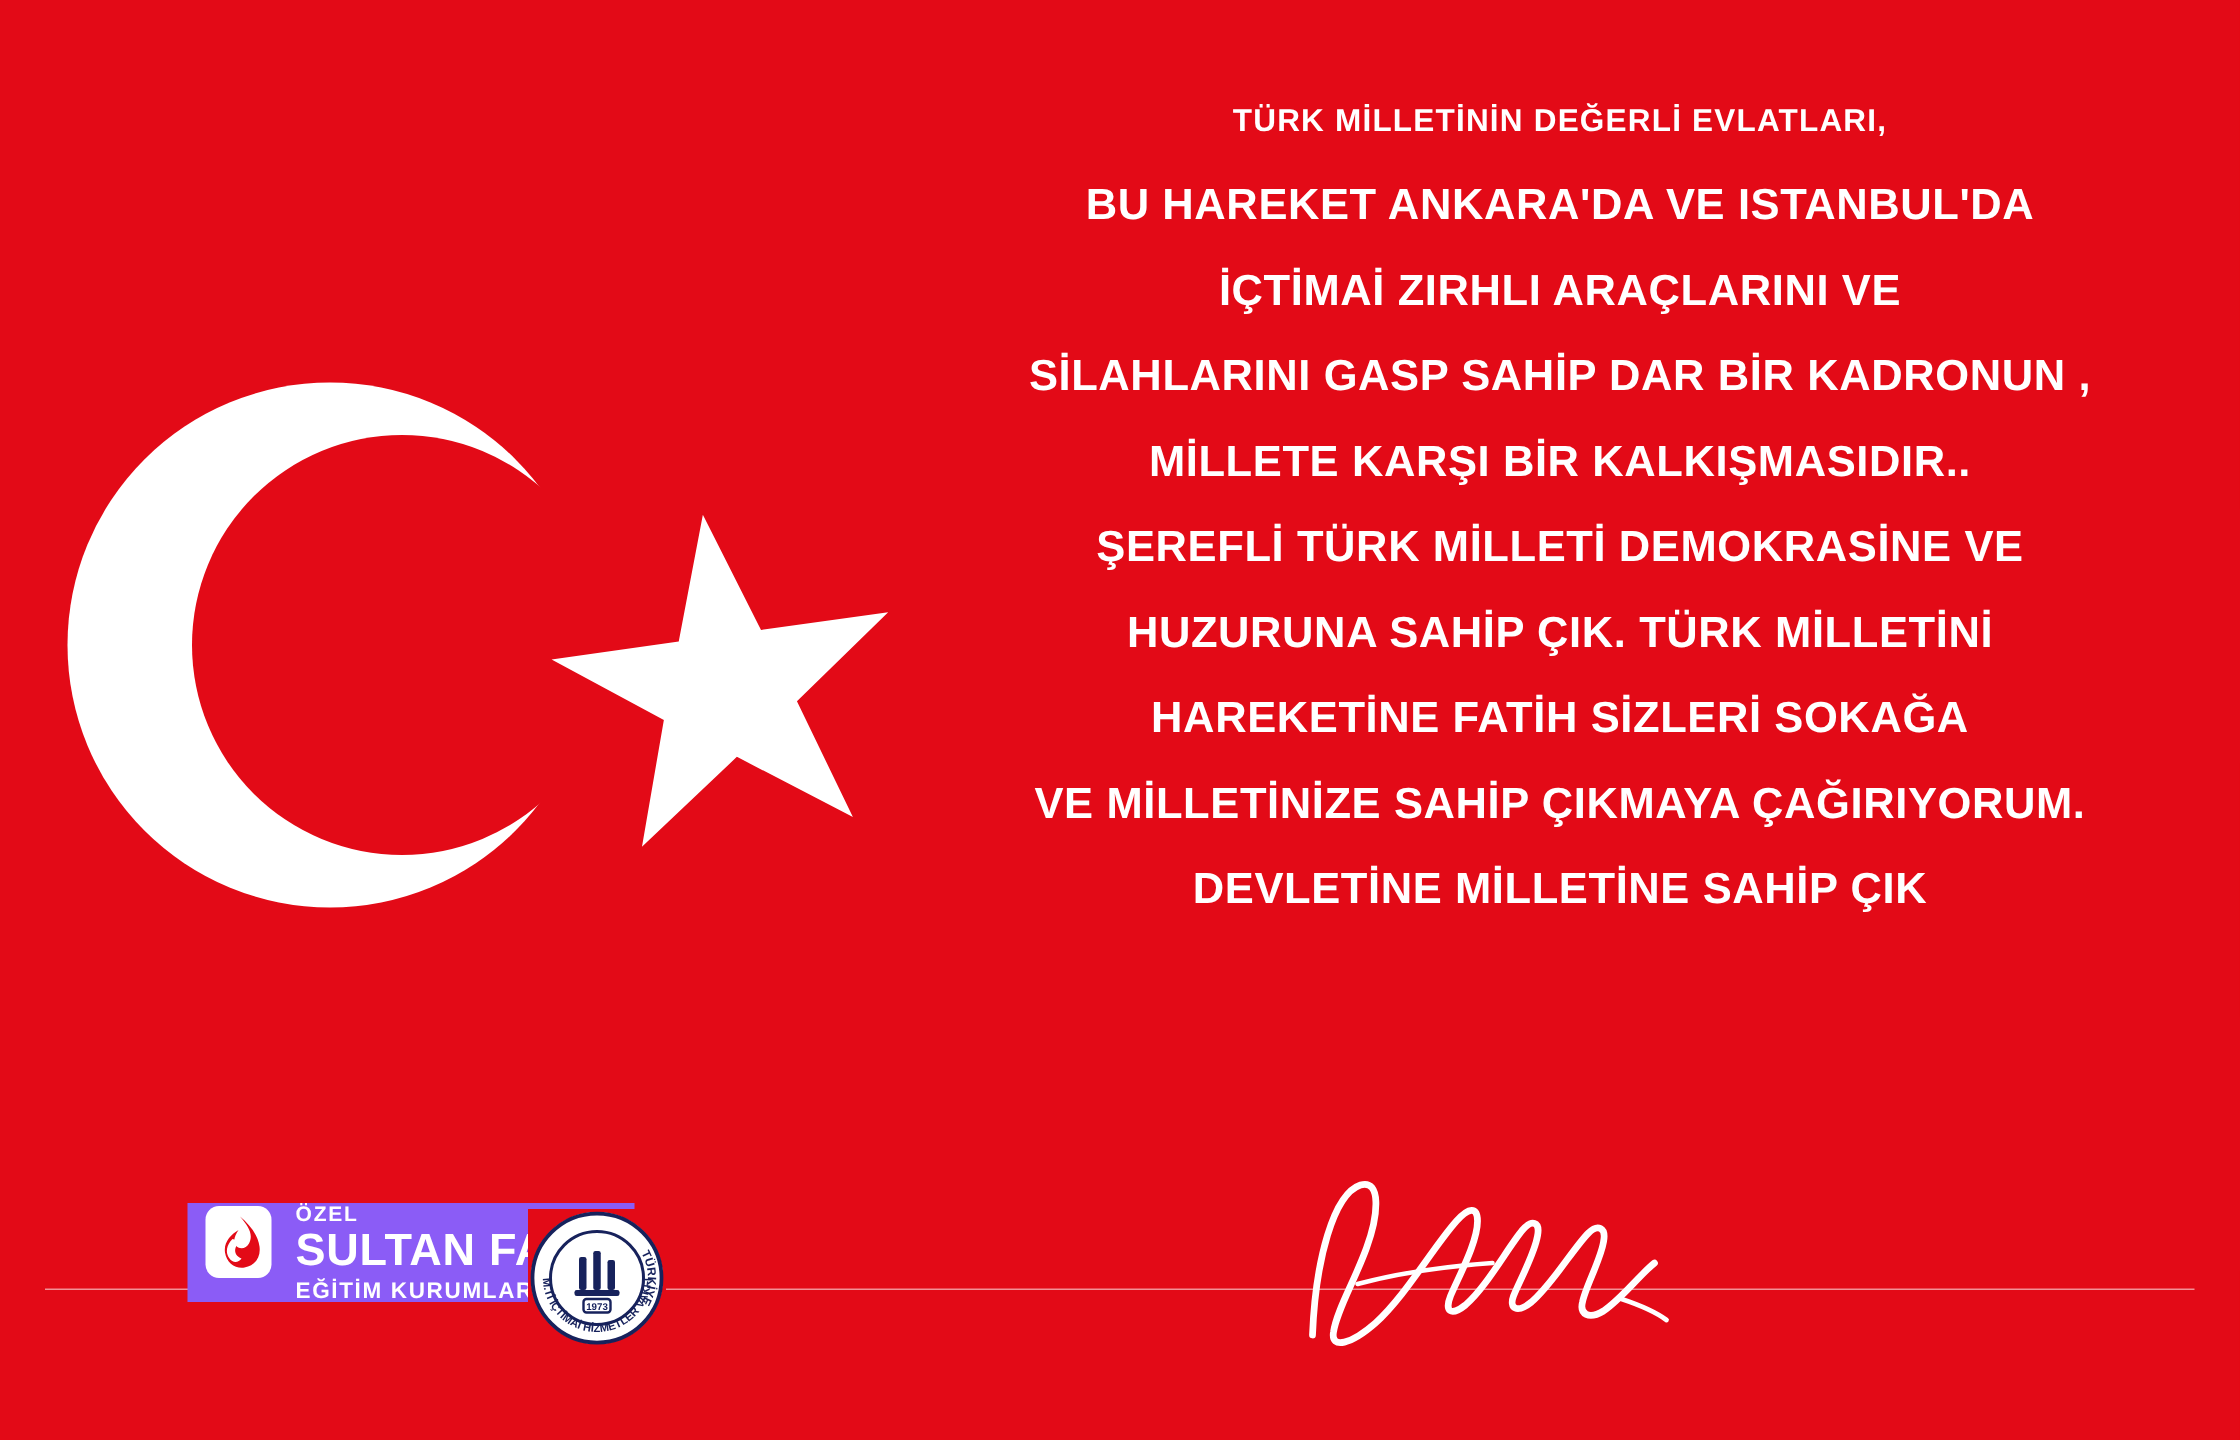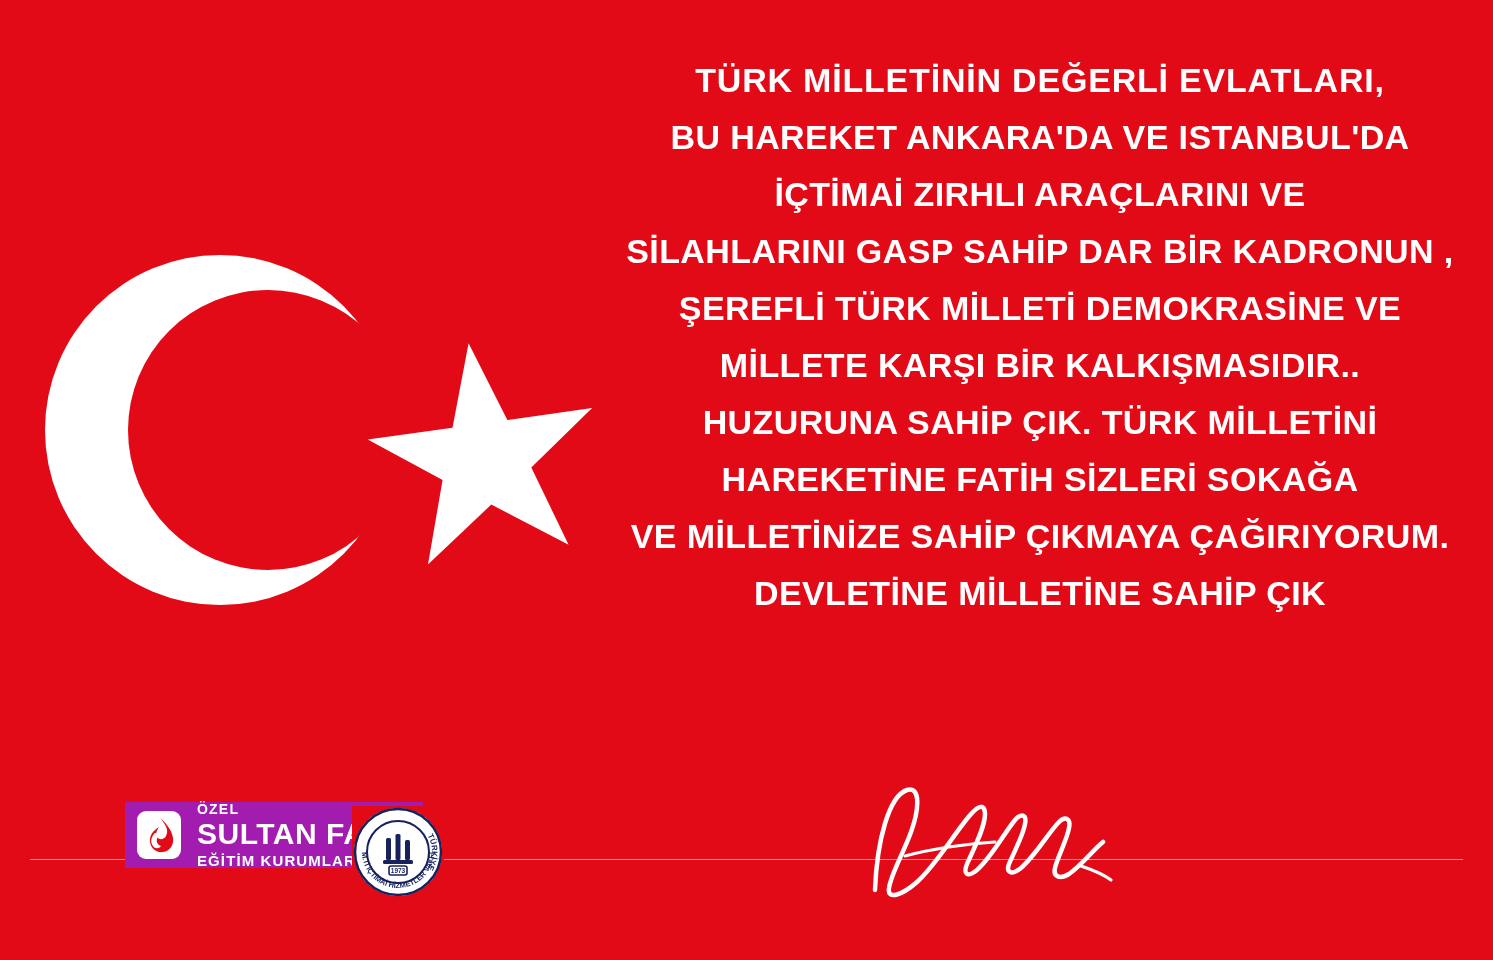--- a/index.html
+++ b/index.html
@@ -39,29 +39,29 @@
   
   .message {
     position: absolute;
     left: 620px;
     top: 52px;
     width: 840px;
     text-align: center;
   }
   .message .line {
     display: block;
-    font-size: 34px;
+    font-size: 29px;
     line-height: 57px;
     letter-spacing: 0.4px;
     font-weight: 700;
     white-space: nowrap;
     color: #ffffff;
   }
   .message .line.headline {
-    font-size: 34px;
+    font-size: 21px;
     letter-spacing: 0.8px;
   }
 
   
   .signature {
     position: absolute;
     left: 845px;
     top: 770px;
     width: 300px;
     height: 140px;
@@ -87,23 +87,22 @@
     top: 57px;
     height: 1px;
     background: rgba(255,255,255,0.55);
   }
 
   .brand {
     position: absolute;
     left: 125px;
     top: 0px;
     display: flex;
-    align-items: center;
     gap: 14px;
-    background: #a21caf;
+    background: #8b5cf6;
     padding: 0 10px;
   }
   .brand-mark {
     width: 48px;
     height: 52px;
     flex: 0 0 auto;
   }
   .brand-mark svg { display:block; width:100%; height:100%; }
   .brand-text { line-height: 1; }
   .brand-text .ozel {
@@ -159,22 +158,22 @@
         <polygon fill="#ffffff" points="0,-118 27.7,-36.5 113.3,-36.5 44.8,13.9 71,95.5 0,45 -71,95.5 -44.8,13.9 -113.3,-36.5 -27.7,-36.5"></polygon>
       </g>
     </svg>
   </div>
 
   <div class="message">
     <span class="line headline">TÜRK MİLLETİNİN DEĞERLİ EVLATLARI,</span>
     <span class="line">BU HAREKET ANKARA'DA VE ISTANBUL'DA</span>
     <span class="line">İÇTİMAİ ZIRHLI ARAÇLARINI VE</span>
     <span class="line">SİLAHLARINI GASP SAHİP DAR BİR KADRONUN ,</span>
+    <span class="line">MİLLETE KARŞI BİR KALKIŞMASIDIR..</span>
     <span class="line">ŞEREFLİ TÜRK MİLLETİ DEMOKRASİNE VE</span>
-    <span class="line">MİLLETE KARŞI BİR KALKIŞMASIDIR..</span>
     <span class="line">HUZURUNA SAHİP ÇIK. TÜRK MİLLETİNİ</span>
     <span class="line">HAREKETİNE FATİH SİZLERİ SOKAĞA</span>
     <span class="line">VE MİLLETİNİZE SAHİP ÇIKMAYA ÇAĞIRIYORUM.</span>
     <span class="line">DEVLETİNE MİLLETİNE SAHİP ÇIK</span>
   </div>
 
   <div class="signature">
     <svg viewBox="0 0 300 140" xmlns="http://www.w3.org/2000/svg" aria-hidden="true">
       <g fill="none" stroke="#ffffff" stroke-linecap="round" stroke-linejoin="round">
         <path d="M30,120 C32,70 44,26 62,20 C76,16 74,40 66,62 C58,84 46,104 44,118 C42,130 56,126 72,112 C92,94 110,62 126,44 C134,35 140,34 140,44 C140,58 128,80 122,94 C118,104 122,108 132,100 C146,88 160,62 170,50 C176,43 182,44 180,54 C178,66 168,84 164,94 C161,102 166,106 176,98 C190,86 204,62 214,52 C220,46 226,48 224,58 C222,70 212,88 210,98 C208,106 214,110 224,104 C236,96 248,80 258,72" stroke-width="4.5"></path>

